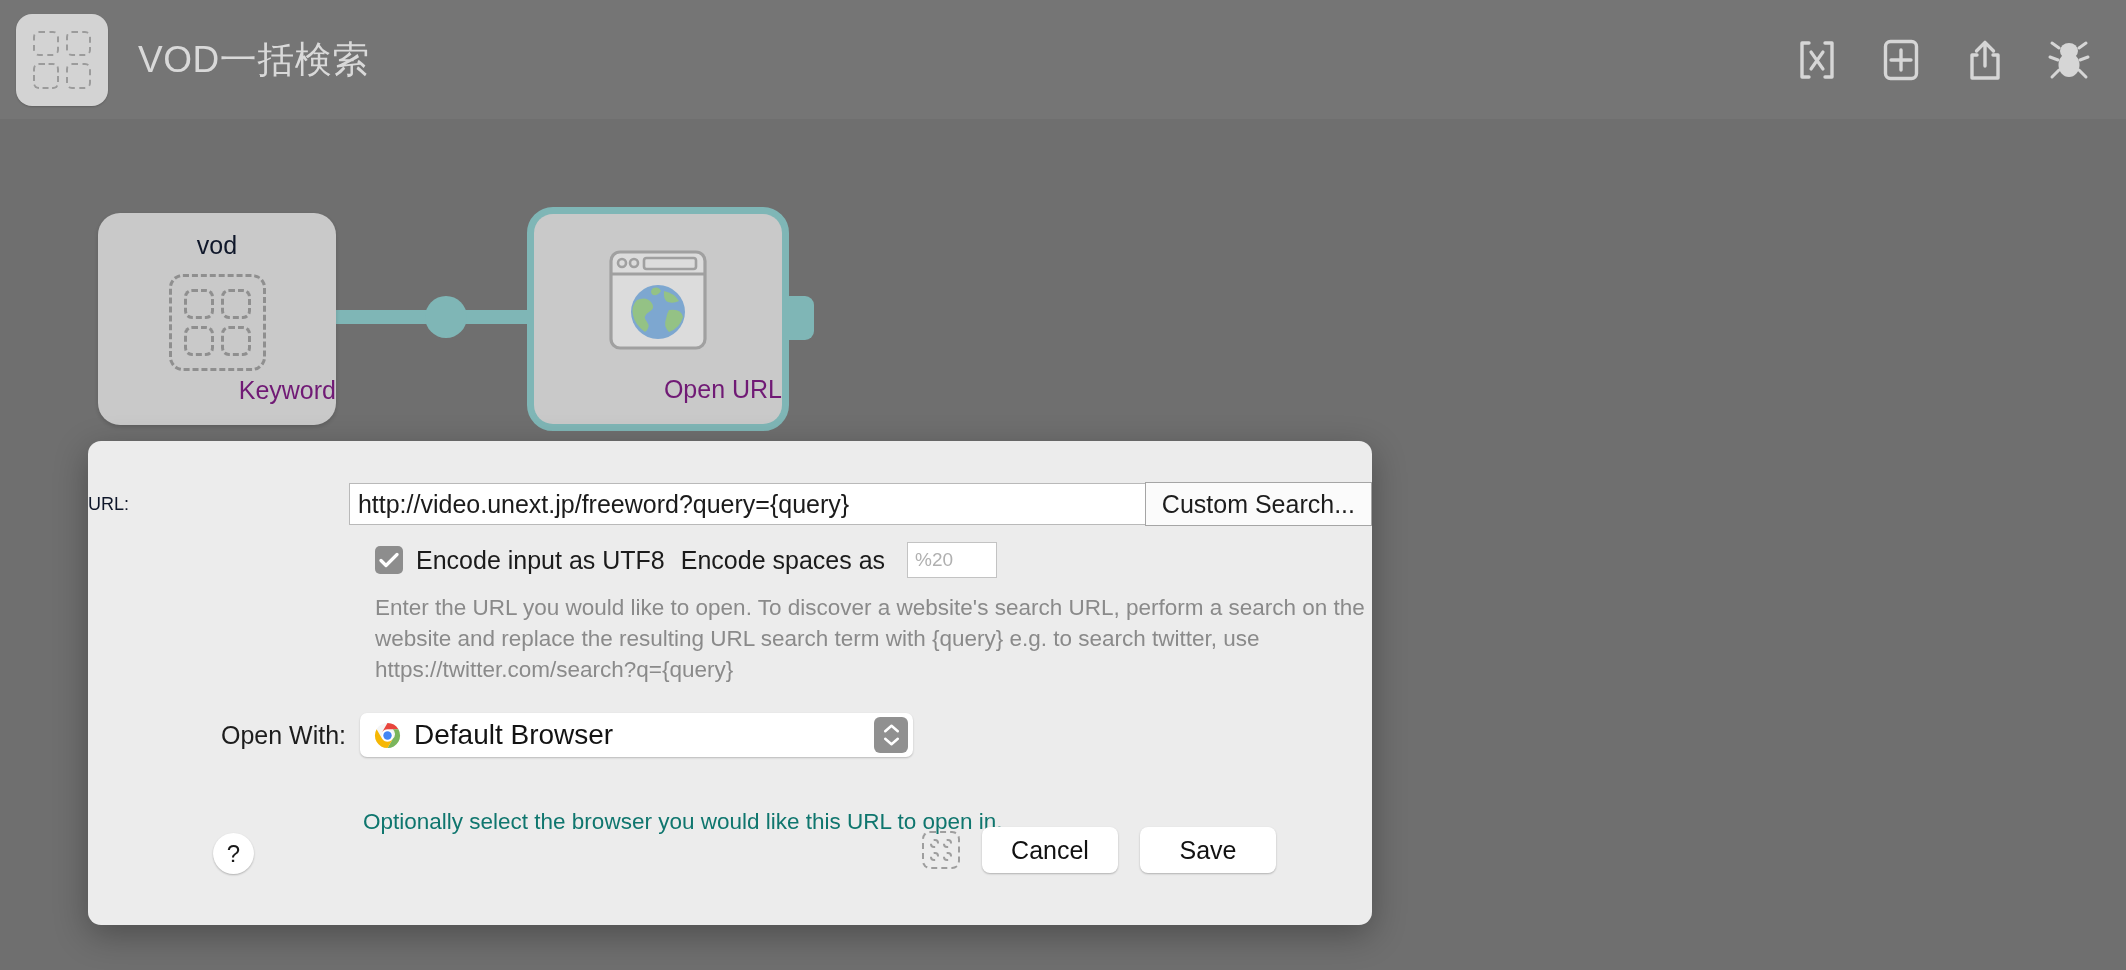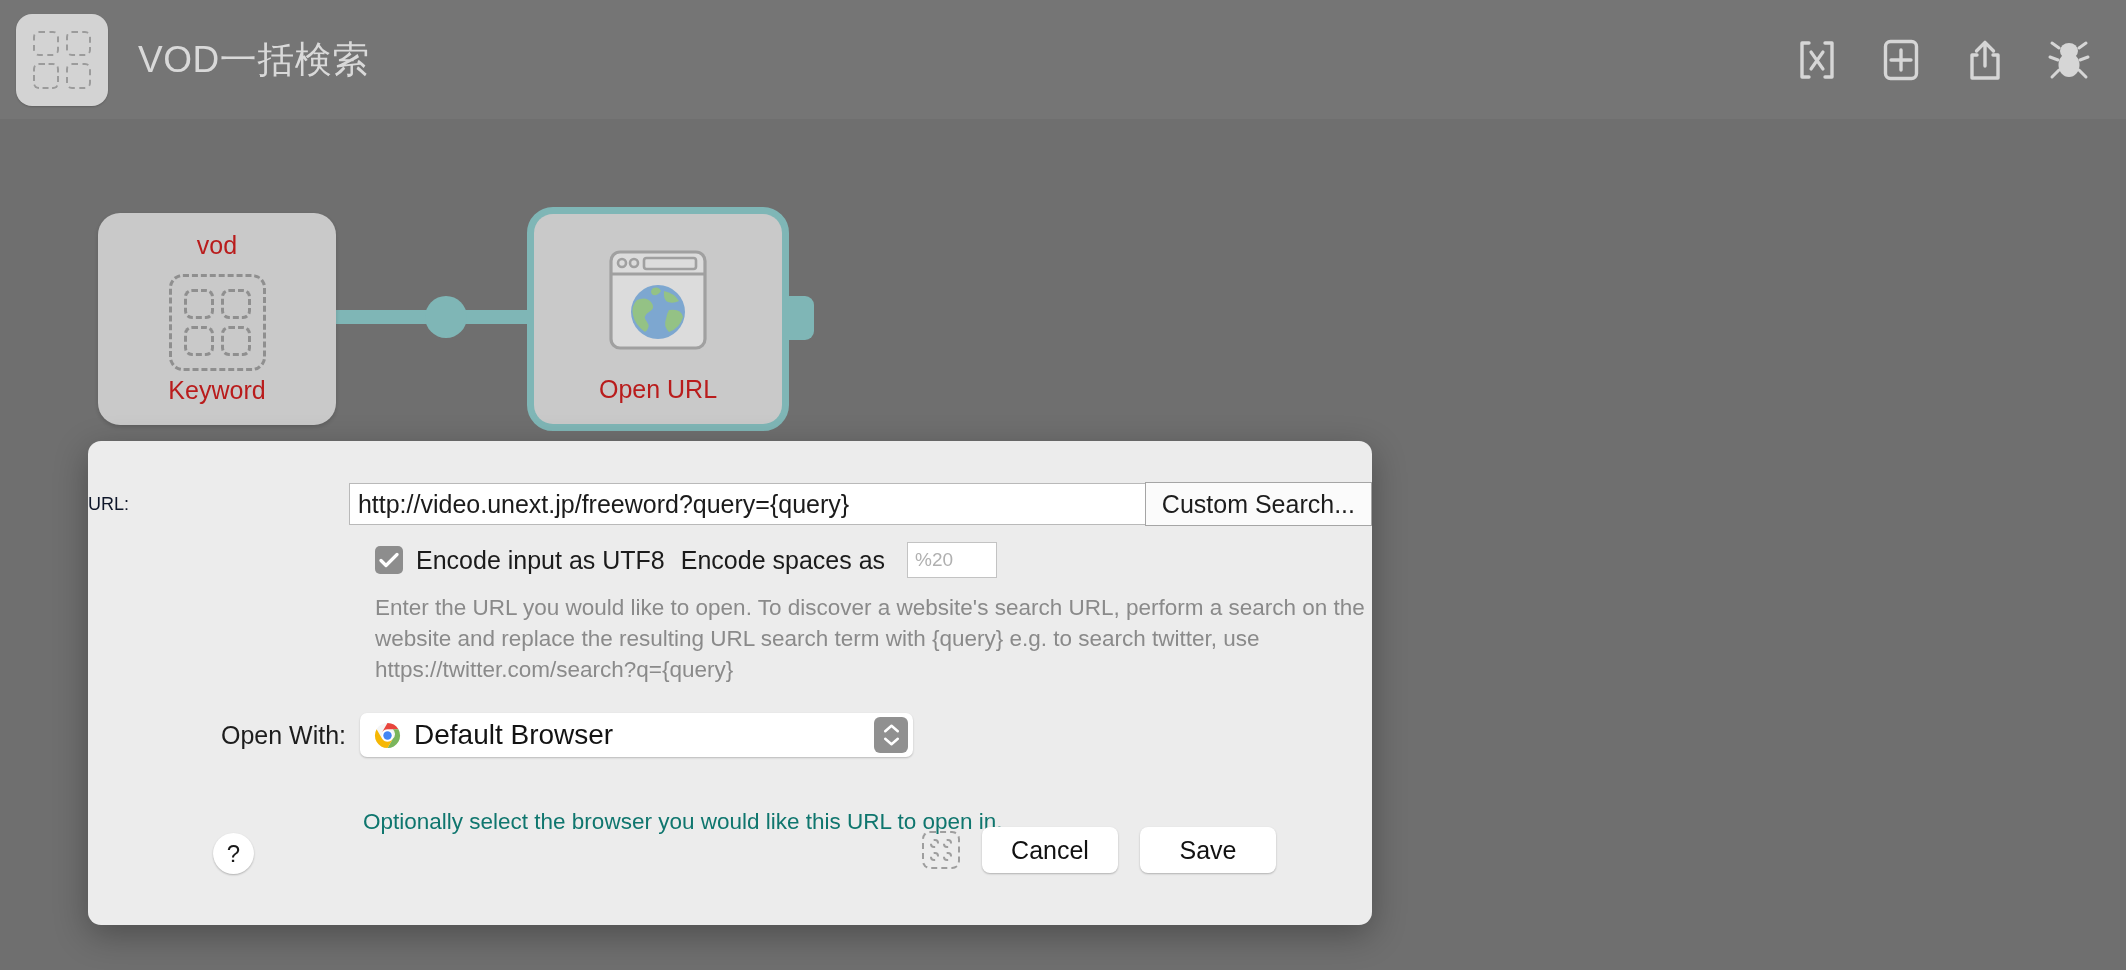--- a/index.html
+++ b/index.html
@@ -51,22 +51,22 @@
   .node-openurl-wrap { position: absolute; left: 527px; top: 88px; width: 262px; height: 224px; }
   .node-openurl-sel {
     position: absolute; inset: 0; border: 7px solid #7fb6b6; border-radius: 26px;
     background: #7fb6b6;
   }
   .node-openurl {
     position: absolute; left: 7px; top: 7px; right: 7px; bottom: 7px;
     background: #c9c9c9; border-radius: 19px;
     display: flex; flex-direction: column; align-items: center;
   }
-  .node-top-label { color: #b91c1c; font-size: 25px; margin-top: 18px; }
-  .node-bot-label { color: #b91c1c; font-size: 25px; position: absolute; bottom: 20px; left: 0; right: 0; text-align: center; }
+  .node-top-label { color: #0f172a; font-size: 25px; margin-top: 18px; }
+  .node-bot-label { color: #701a75; font-size: 25px; position: absolute; bottom: 20px; left: 0; right: 0; text-align: right; }
 
   .kw-grid {
     width: 97px; height: 97px; margin-top: 14px;
     border: 3px dashed #8f8f8f; border-radius: 14px;
     display: grid; grid-template-columns: 1fr 1fr; grid-template-rows: 1fr 1fr;
     gap: 7px; padding: 12px;
   }
   .kw-grid i { display: block; border: 3px dashed #8f8f8f; border-radius: 8px; }
 
   .browser-icon { margin-top: 36px; width: 98px; height: 100px; }

